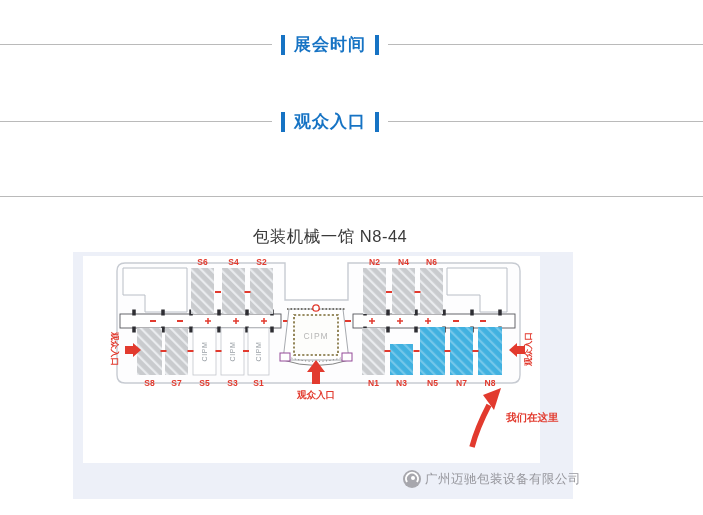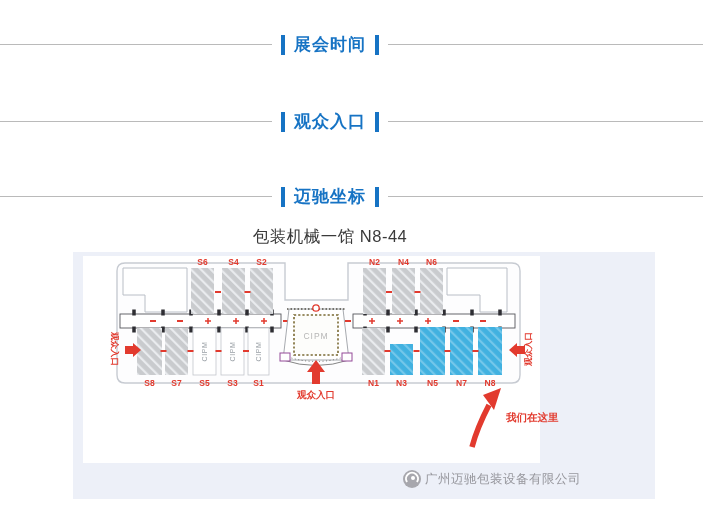--- a/index.html
+++ b/index.html
@@ -14,21 +14,21 @@
   html,body{width:703px;height:515px;background:#fff;overflow:hidden;
     font-family:"Liberation Sans","DejaVu Sans",sans-serif;}
   main{position:relative;width:703px;height:515px;background:#fff}
   .divider{position:absolute;left:0;width:703px;height:1px;background:var(--divider);z-index:1}
   .section-header{position:absolute;left:0;width:660px;display:flex;justify-content:center;z-index:2}
   .header-pill{background:#fff;padding:0 9px;display:flex;align-items:center;gap:9px;height:21px}
   .hbar{width:4px;height:20px;background:var(--accent-blue)}
   .htext{font-size:17px;font-weight:bold;color:var(--accent-blue);letter-spacing:1px;white-space:nowrap}
   .section-value{position:absolute;left:0;width:660px;text-align:center;font-size:16.5px;
     color:var(--text);letter-spacing:.5px;z-index:2;white-space:nowrap}
-  .map-wrap{position:absolute;left:73px;top:252px;width:582px;height:247px;background:var(--map-bg)}
+  .map-wrap{position:absolute;left:73px;top:252px;width:500px;height:247px;background:var(--map-bg)}
   .map-wrap svg{display:block}
   .hall-label{font-size:8.5px;font-weight:bold;fill:var(--map-red)}
   .inner-cipm{font-size:7px;fill:#9aa0a6;letter-spacing:.6px}
   .map-red-text{fill:var(--map-red);font-weight:bold}
   .center-cipm{font-size:8.5px;fill:#b6b6b6;letter-spacing:1px}
   .watermark-text{font-size:12.5px;fill:var(--watermark);letter-spacing:.5px}
 </style>
 </head>
 <body>
 
@@ -46,27 +46,20 @@
   <div class="divider" style="top:121px"></div>
   <div class="section-header" style="top:111px">
     <div class="header-pill">
       <span class="hbar"></span>
       <span class="htext">观众入口</span>
       <span class="hbar"></span>
     </div>
   </div>
 
   <div class="divider" style="top:196px"></div>
-  <div class="section-header" style="top:186px">
-    <div class="header-pill">
-      <span class="hbar"></span>
-      <span class="htext">迈驰坐标</span>
-      <span class="hbar"></span>
-    </div>
-  </div>
   <div class="section-value" style="top:226px">包装机械一馆 N8-44</div>
 
   <div class="map-wrap">
     <svg viewBox="0 0 514 247" width="514" height="247">
       <defs>
         <pattern id="hatchGray" width="7" height="7" patternUnits="userSpaceOnUse" patternTransform="rotate(-45)">
           <rect width="7" height="7" fill="#c9cbce"></rect>
           <rect width="2.2" height="7" fill="#e9ebee"></rect>
         </pattern>
         <pattern id="hatchBlue" width="7" height="7" patternUnits="userSpaceOnUse" patternTransform="rotate(-45)">

